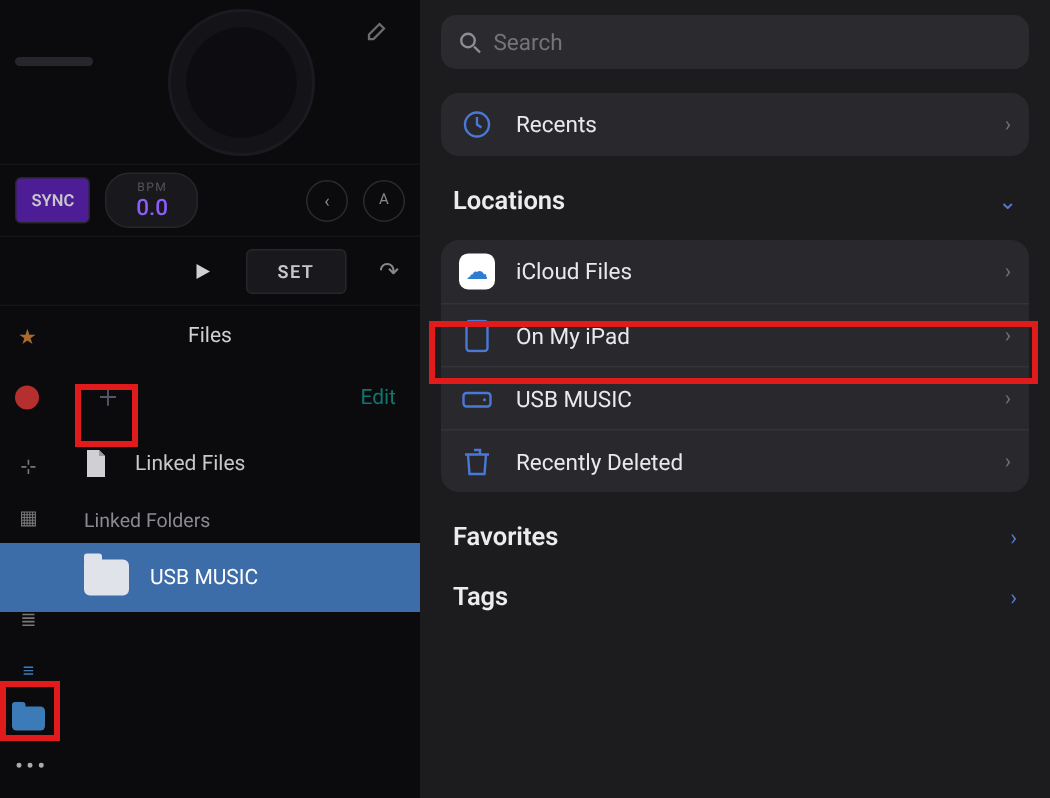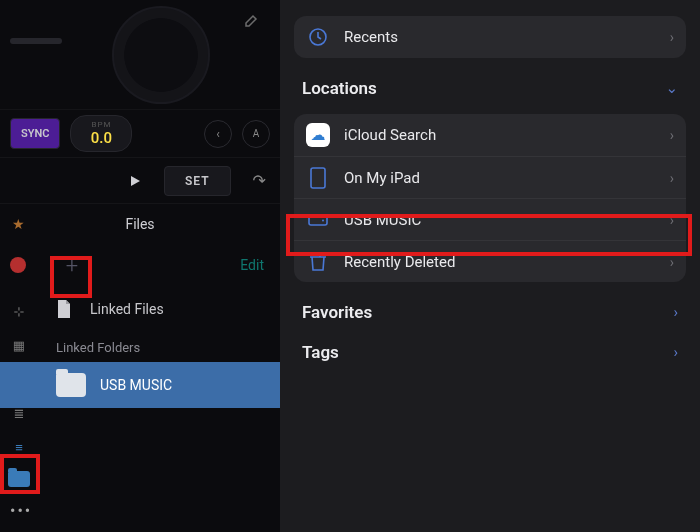--- a/index.html
+++ b/index.html
@@ -11,21 +11,21 @@
   
   .dj-top { height: 110px; border-bottom: 1px solid #151518; position: relative; padding: 8px; opacity: 0.9; }
   .slider-track { position: absolute; left: 10px; top: 38px; width: 52px; height: 6px; background: #2a2a30; border-radius: 3px; }
   .jog-wheel { position: absolute; right: 70px; top: 6px; width: 98px; height: 98px; border-radius: 50%; border: 2px solid #1c1c22; background: radial-gradient(circle, #0e0e12 55%, #15151a 56%); }
   .pencil-icon { position: absolute; right: 20px; top: 12px; color: #666; }
 
   .dj-row2 { height: 48px; display: flex; align-items: center; gap: 10px; padding: 0 10px; border-bottom: 1px solid #151518; }
   .btn-box { background: #4c1d95; border: 1px solid #26262c; color: #c8c8cc; font-size: 11px; font-weight: 600; padding: 8px 10px; border-radius: 4px; text-align: center; }
   .bpm-box { background: #18181d; border: 1px solid #26262c; border-radius: 16px; padding: 4px 10px; min-width: 62px; text-align: center; }
   .bpm-label { color: #555; font-size: 8px; letter-spacing: 1px; }
-  .bpm-value { color: #fde047; font-size: 15px; font-weight: 500; }
+  .bpm-value { color: #8b5cf6; font-size: 15px; font-weight: 500; }
   .nav-circle { width: 28px; height: 28px; border-radius: 50%; border: 1px solid #2a2a30; display: flex; align-items: center; justify-content: center; color: #888; font-size: 12px; }
 
   .dj-row3 { height: 46px; display: flex; align-items: center; gap: 22px; padding: 0 14px; border-bottom: 1px solid #151518; justify-content: flex-end; }
   .play-btn { color: #c8c8cc; font-size: 15px; padding-left: 16px; }
   .set-btn { background: #18181d; border: 1px solid #26262c; color: #c8c8cc; font-size: 12px; font-weight: 600; padding: 7px 20px; border-radius: 4px; letter-spacing: 1px; }
   .curve-icon { color: #888; font-size: 16px; }
 
   
   .files-header { height: 40px; display: flex; align-items: center; justify-content: center; color: #cfcfd4; font-size: 14px; position: relative; }
   .star-icon { position: absolute; left: 12px; color: #a86b2e; font-size: 14px; }
@@ -148,20 +148,29 @@
   </div>
 
   <div class="bottom-folder">
       <span class="fi"></span>
     </div>
   <div class="dots-more">•••</div>
 </div>
 
 <div class="right-panel">
 
+  <div class="search-bar">
+    <span class="search-glyph">
+      <svg width="15" height="15" viewBox="0 0 15 15">
+          <circle cx="6" cy="6" r="4.5" fill="none" stroke="#8d8d93" stroke-width="1.6"></circle>
+          <line x1="10" y1="10" x2="14" y2="14" stroke="#8d8d93" stroke-width="1.6"></line>
+        </svg>
+    </span>
+    <input placeholder="Search" style="">
+  </div>
 
   <div class="picker-group">
     <div class="picker-row">
       <span class="pi pi-clock">
         <svg width="20" height="20" viewBox="0 0 20 20">
             <circle cx="10" cy="10" r="8" fill="none" stroke="#4a78d6" stroke-width="1.6"></circle>
             <path d="M10 5v5l3 2" fill="none" stroke="#4a78d6" stroke-width="1.6"></path>
           </svg>
       </span>
       <span>Recents</span>
@@ -170,21 +179,21 @@
   </div>
 
   <div class="section-head">
     <span>Locations</span>
     <span class="chev">⌄</span>
   </div>
 
   <div class="picker-group">
     <div class="picker-row">
       <span class="pi pi-cloud">☁︎</span>
-      <span>iCloud Search</span>
+      <span>iCloud Files</span>
       <span class="chev">›</span>
     </div>
     <div class="picker-row">
       <span class="pi pi-ipad">
         <svg width="18" height="22" viewBox="0 0 18 22">
             <rect x="2" y="1" width="14" height="20" rx="2" fill="none" stroke="#4a78d6" stroke-width="1.6"></rect>
           </svg>
       </span>
       <span>On My iPad</span>
       <span class="chev">›</span>

